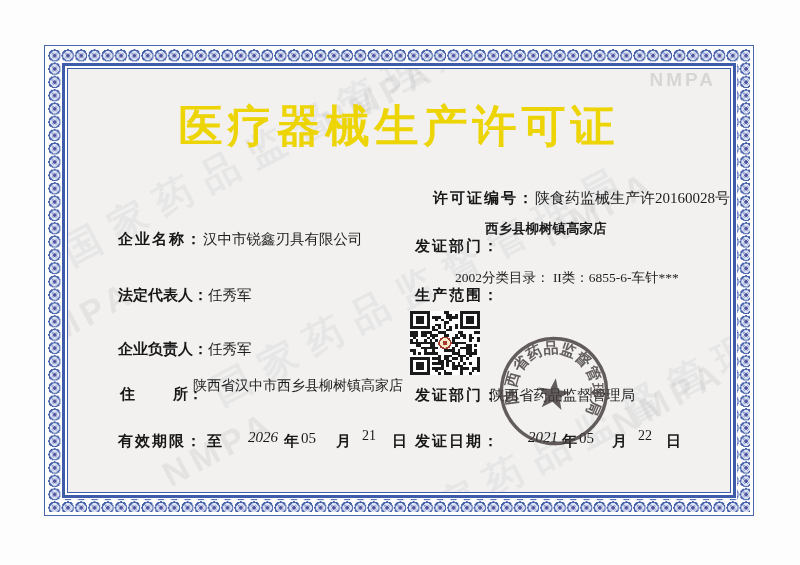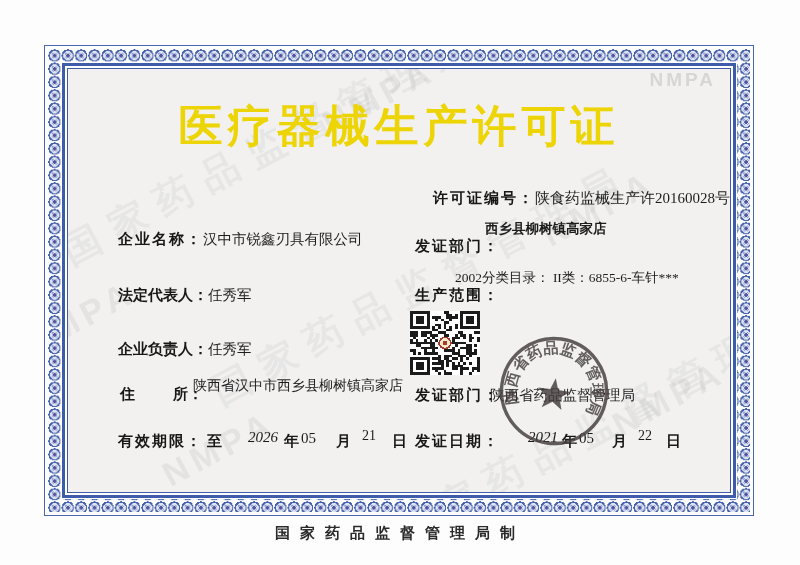--- a/index.html
+++ b/index.html
@@ -383,14 +383,13 @@
                 </g>
               </svg>
 
             </div>
           </div>
         </div>
       </div>
     </div>
   </div>
 
-  <div class="footer">国家药品监督管理局制</div>
 </div>
 
 </body></html>

